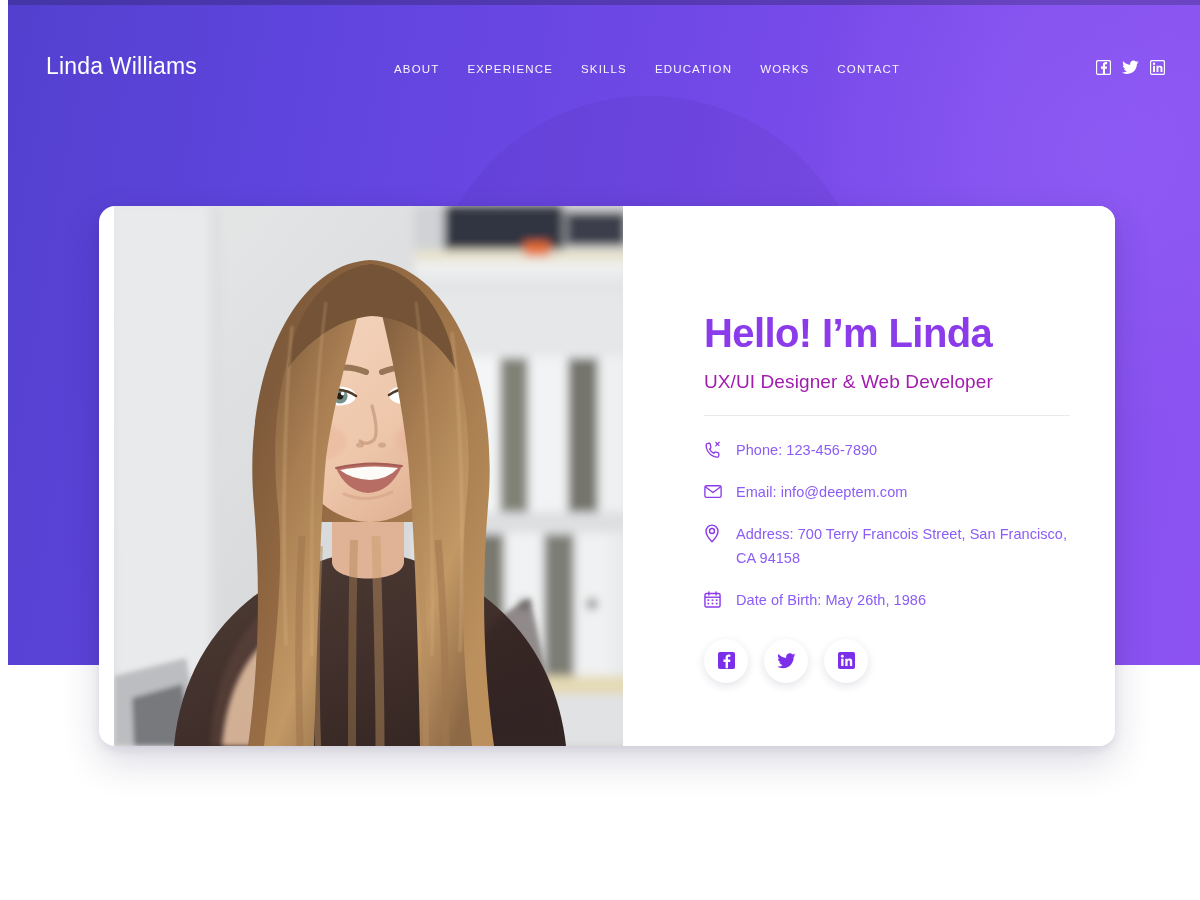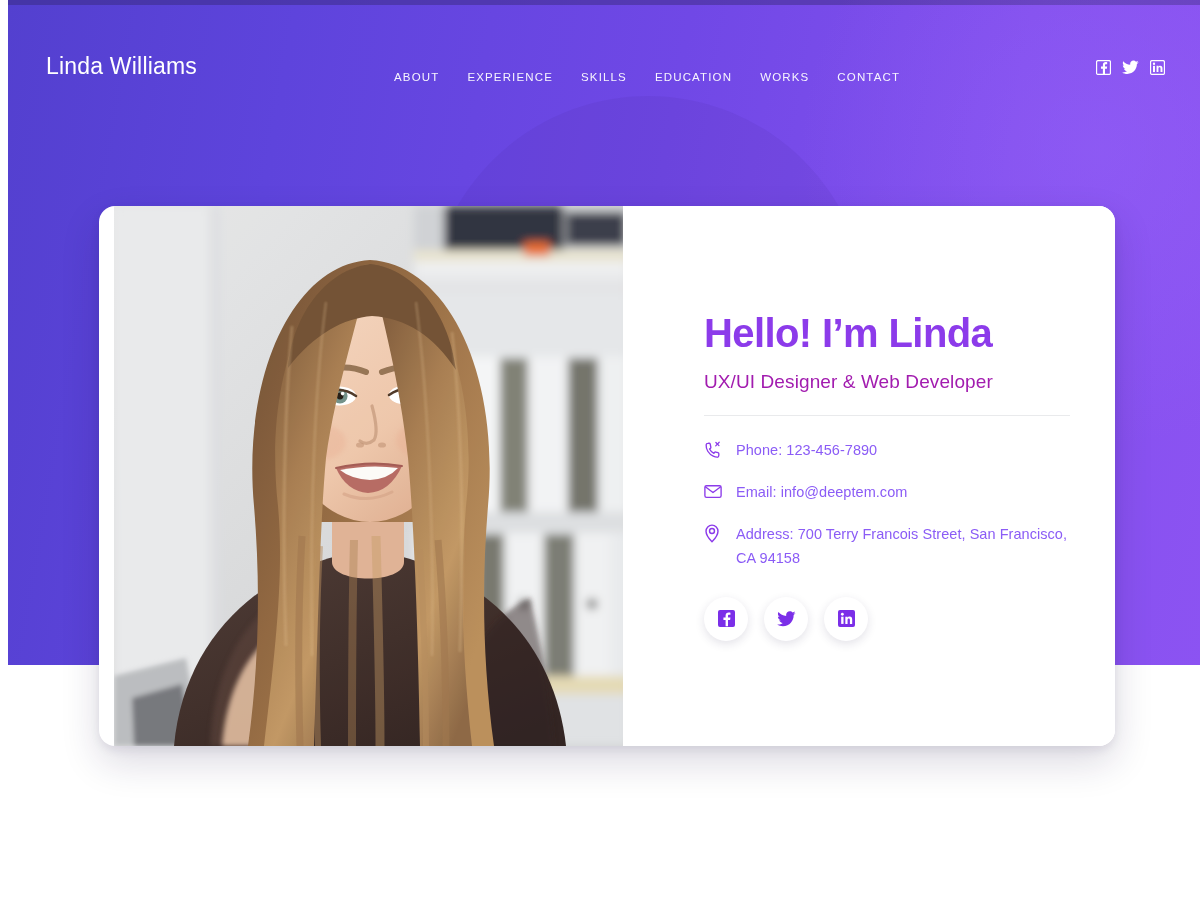--- a/index.html
+++ b/index.html
@@ -73,21 +73,21 @@
     top: 53px;
     color: #ffffff;
     font-size: 23px;
     font-weight: 400;
     letter-spacing: 0.2px;
     white-space: nowrap;
   }
   .nav-links {
     position: absolute;
     left: 386px;
-    top: 68px;
+    top: 60px;
     display: flex;
     align-items: center;
     gap: 0px;
   }
   .nav-link {
     color: rgba(255,255,255,0.94);
     font-size: 11.5px;
     letter-spacing: 1.15px;
     font-weight: 400;
     text-decoration: none;
@@ -461,20 +461,38 @@
         <div class="contact-row">
           <span class="c-icon">
             <svg width="16" height="19" viewBox="0 0 16 20">
               <path d="M8 1.2c-3.5 0-6.3 2.8-6.3 6.3 0 4.6 6.3 11.2 6.3 11.2s6.3-6.6 6.3-11.2c0-3.5-2.8-6.3-6.3-6.3Z" fill="none" stroke="#8C3BEA" stroke-width="1.5" stroke-linejoin="round"></path>
               <circle cx="8" cy="7.4" r="2.6" fill="none" stroke="#8C3BEA" stroke-width="1.5"></circle>
             </svg>
           </span>
           <span class="c-text">Address: 700 Terry Francois Street, San Francisco, CA 94158</span>
         </div>
 
+        <div class="contact-row">
+          <span class="c-icon">
+            <svg width="17" height="17" viewBox="0 0 18 18">
+              <rect x="1" y="2.6" width="16" height="14.4" rx="1.6" fill="none" stroke="#8C3BEA" stroke-width="1.5"></rect>
+              <path d="M1 6.6 H17" stroke="#8C3BEA" stroke-width="1.5"></path>
+              <path d="M5.2 1 V4.2 M12.8 1 V4.2" stroke="#8C3BEA" stroke-width="1.5" stroke-linecap="round"></path>
+              <g fill="#8C3BEA">
+                <rect x="3.7" y="8.8" width="1.8" height="1.8"></rect>
+                <rect x="8.1" y="8.8" width="1.8" height="1.8"></rect>
+                <rect x="12.5" y="8.8" width="1.8" height="1.8"></rect>
+                <rect x="3.7" y="12.4" width="1.8" height="1.8"></rect>
+                <rect x="8.1" y="12.4" width="1.8" height="1.8"></rect>
+                <rect x="12.5" y="12.4" width="1.8" height="1.8"></rect>
+              </g>
+            </svg>
+          </span>
+          <span class="c-text">Date of Birth: May 26th, 1986</span>
+        </div>
       </div>
 
       <div class="card-social">
         <span class="soc-btn">
           <svg width="17" height="17" viewBox="0 0 16 16">
             <rect x="0" y="0" width="16" height="16" rx="1.8" fill="#7B2FE8"></rect>
             <path d="M9.4 15.4V9.4h2.0l0.3-2.3H9.4V5.6c0-0.66 0.2-1.1 1.13-1.1h1.2V2.5C11.5 2.47 10.8 2.4 10.0 2.4c-1.7 0-2.85 1.03-2.85 2.92V7.1H5.1v2.3h2.05v6.0z" fill="#ffffff"></path>
           </svg>
         </span>
         <span class="soc-btn">

